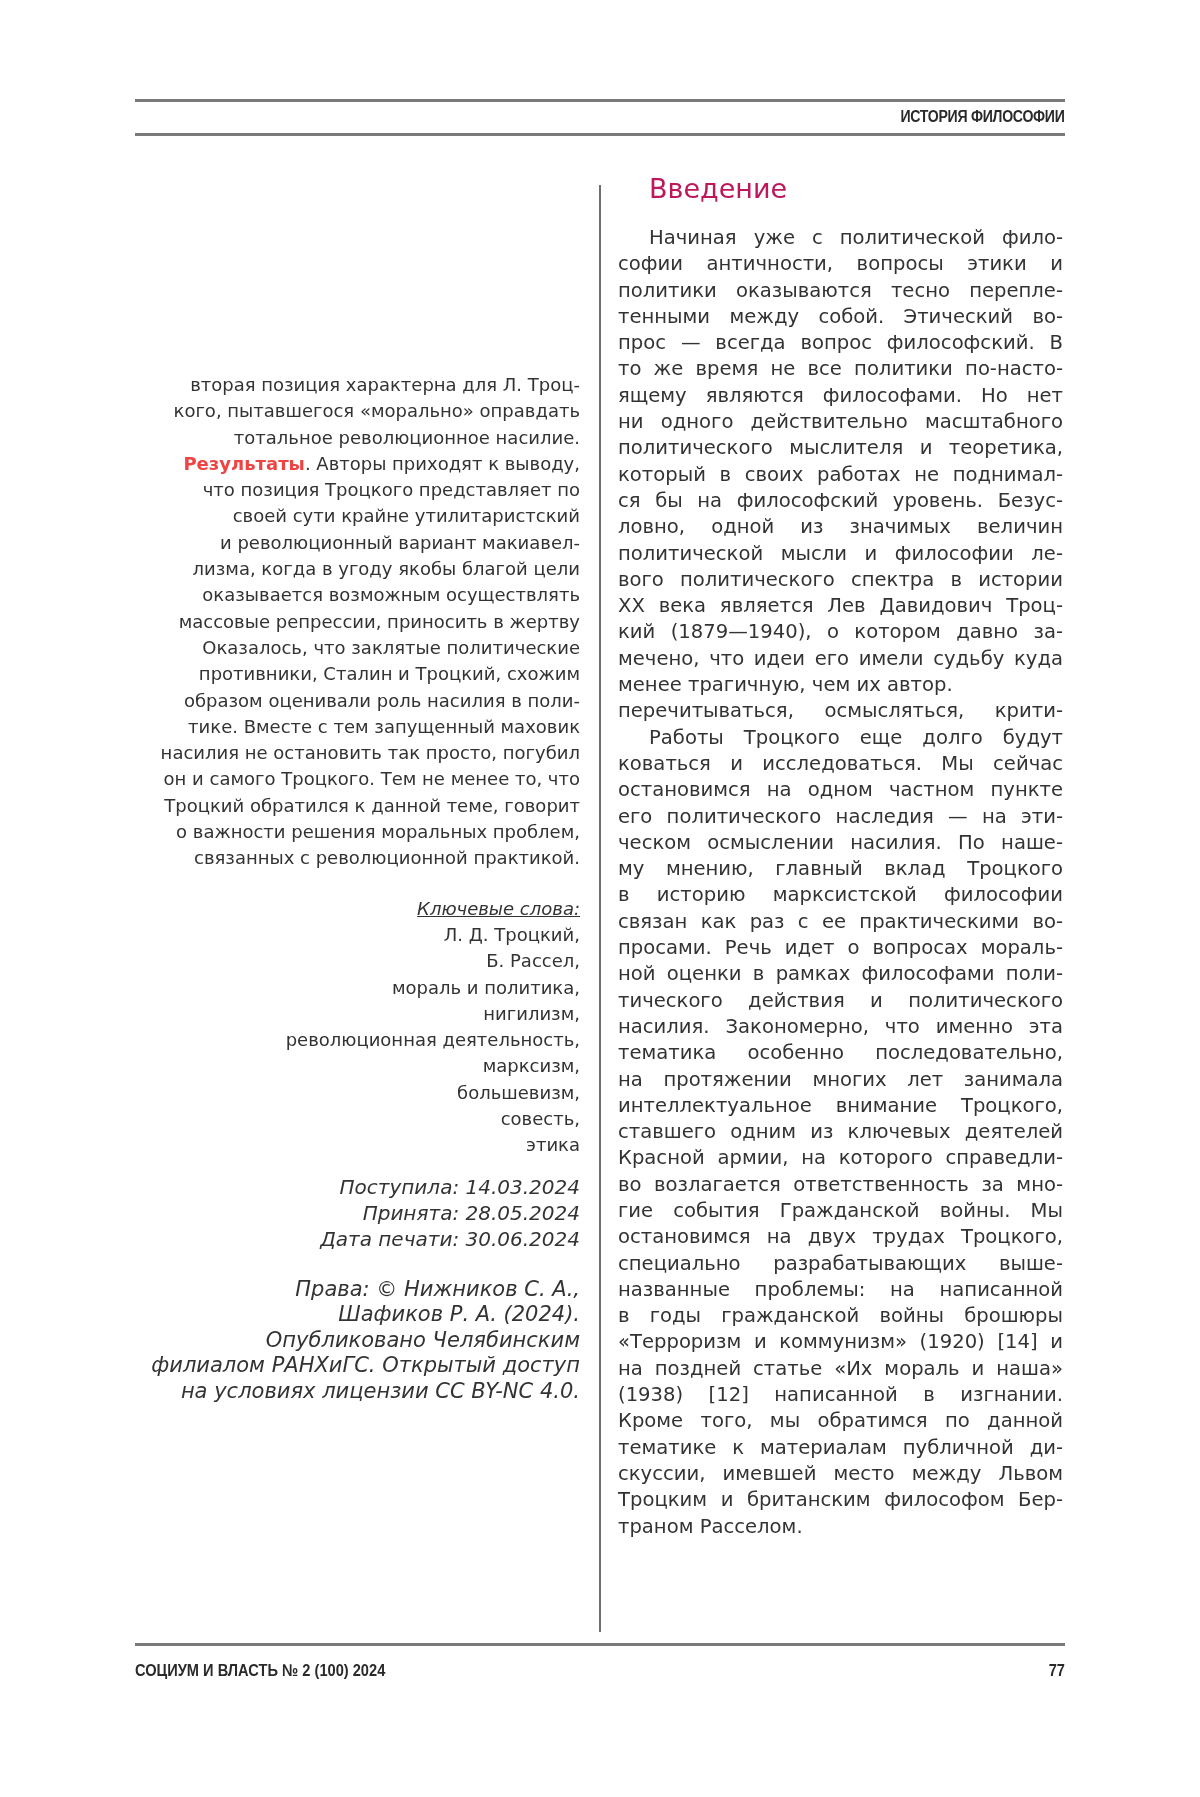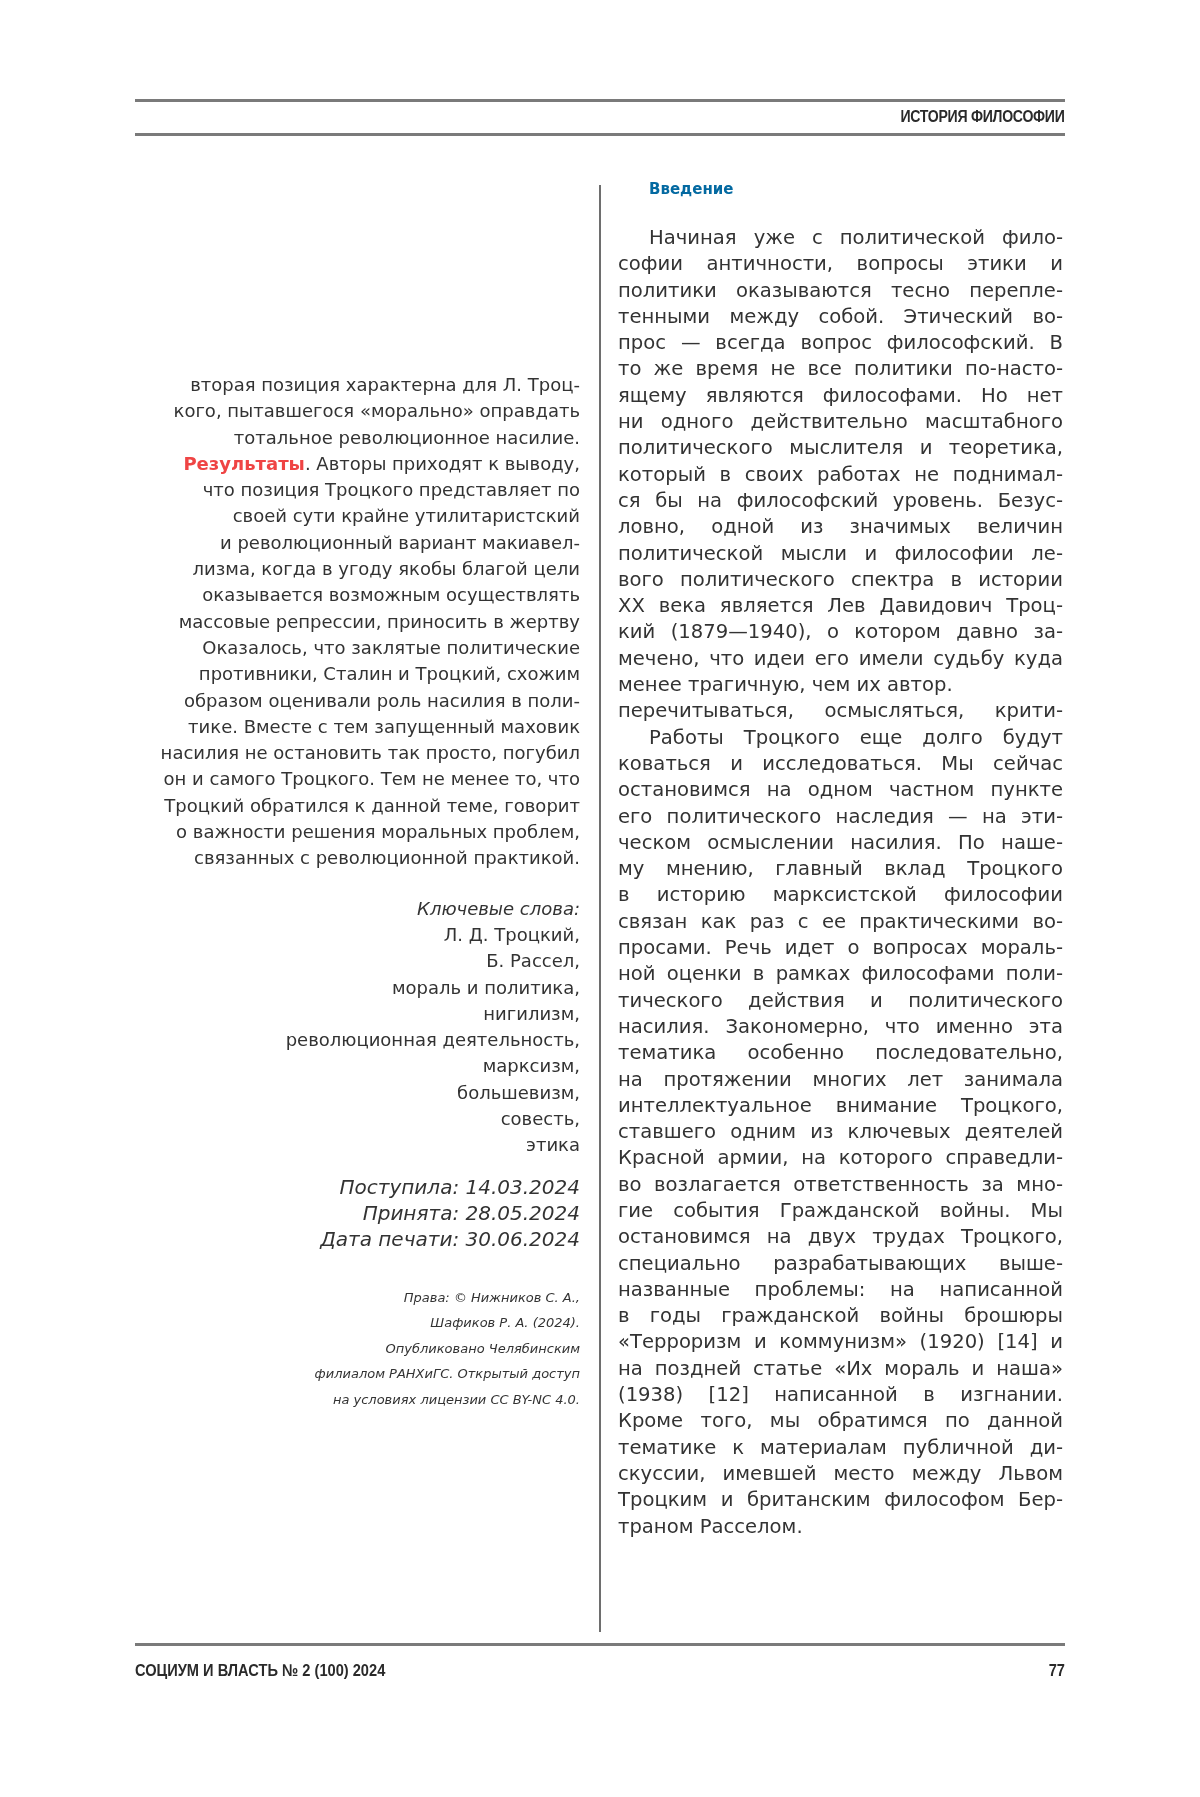--- a/index.html
+++ b/index.html
@@ -6,25 +6,25 @@
   body { width:1200px; height:1797px; position:relative; overflow:hidden; color:#2a2a2a; font-family:"DejaVu Sans", sans-serif; }
   .rule { position:absolute; left:135px; width:930px; height:3px; background:#7a7a7a; }
   .rule.top1 { top:99px; }
   .rule.top2 { top:133px; }
   .rule.bottom { top:1643px; }
   .running-head { position:absolute; right:135px; top:108px; font-family:"Liberation Sans", sans-serif; font-weight:bold; font-size:16px; letter-spacing:-0.3px; transform:scaleX(0.88); transform-origin:right center; color:#2a2a2a; }
   .divider { position:absolute; left:599px; top:185px; width:2px; height:1447px; background:#6e6e6e; }
   .left-col { position:absolute; left:150px; top:372px; width:430px; text-align:right; font-size:18px; line-height:26.3px; color:#333; }
   .left-col p { margin:0; white-space:nowrap; }
   .left-col .kw { margin-top:24px; }
-  .left-col .kw-title { font-style:italic; }
+  .left-col .kw-title { font-style:italic;text-decoration:underline; }
   .dates { margin-top:15px; font-style:italic; font-size:20px; line-height:26.3px; }
-  .rights { margin-top:32px; font-style:italic; font-size:13px; line-height:25.5px; }
+  .rights { margin-top:24px; font-style:italic; font-size:21px; line-height:25.5px; }
   .right-col { position:absolute; left:618px; top:175px; width:445px; font-size:19.6px; line-height:26.3px; color:#333; }
-  .right-col h2 { margin:0 0 22px 31px; font-size:15px; font-weight:bold; color:#0369a1; line-height:28px; }
+  .right-col h2 { margin:0 0 22px 31px; font-size:27px; font-weight:normal; color:#be185d; line-height:28px; }
   .right-col .line { display:block; white-space:nowrap; text-align:justify; text-align-last:justify; }
   .right-col .line.last { text-align-last:left; }
   .right-col .line.indent { padding-left:31px; }
   .footer-left { position:absolute; left:135px; top:1661px; font-family:"Liberation Sans", sans-serif; font-weight:bold; font-size:17px; transform:scaleX(0.86); transform-origin:left center; color:#2a2a2a; }
   .footer-right { position:absolute; right:135px; top:1661px; font-family:"Liberation Sans", sans-serif; font-weight:bold; font-size:17px; transform:scaleX(0.86); transform-origin:right center; color:#2a2a2a; }
   b { color:#ef4444; }
 </style>
 </head>
 <body>
 

